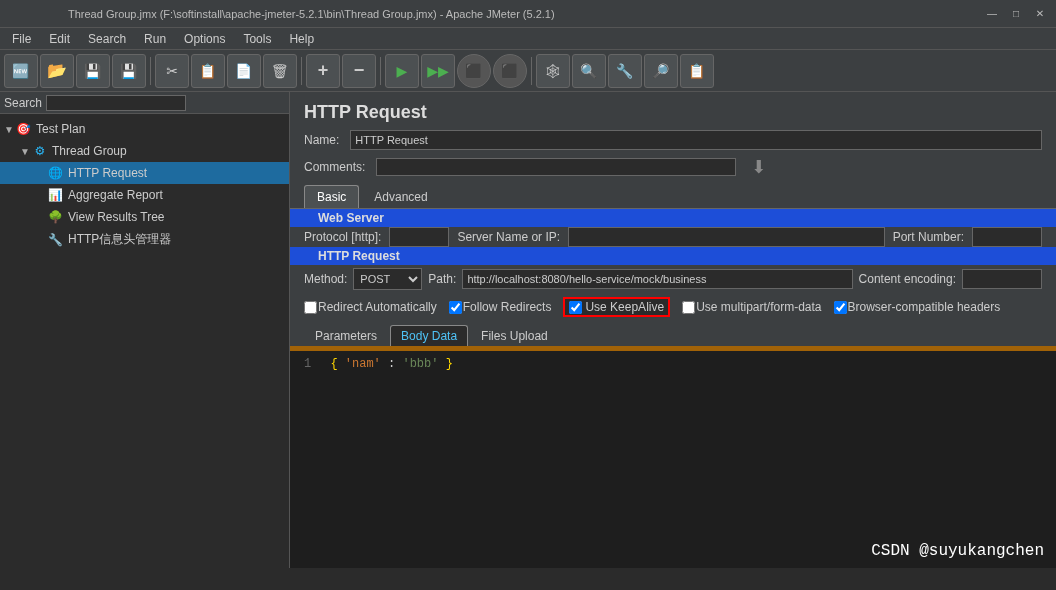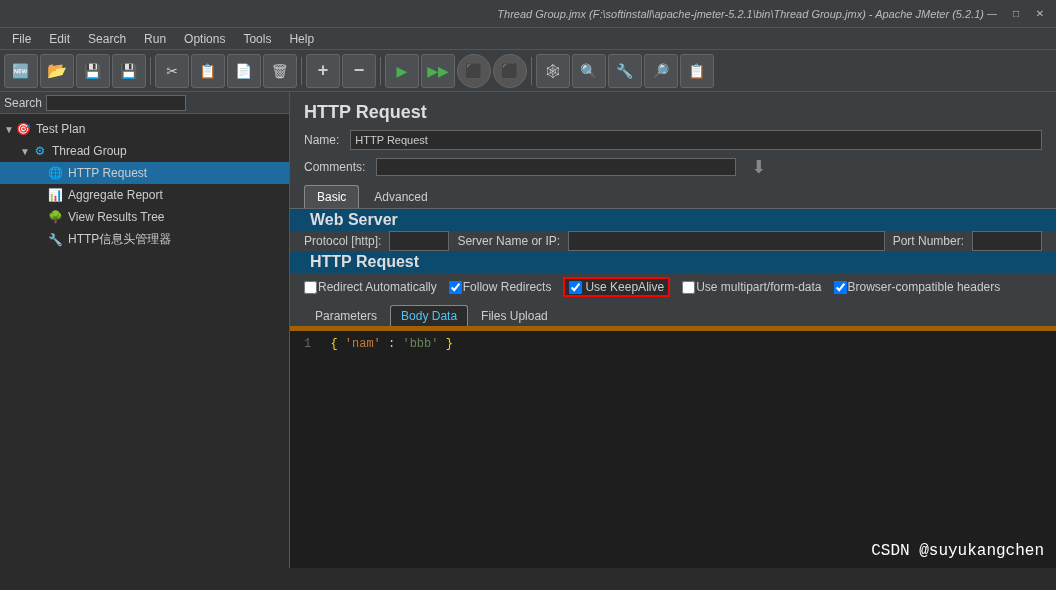--- a/index.html
+++ b/index.html
@@ -18,21 +18,21 @@
       background: #3c3f41;
       height: 28px;
       display: flex;
       align-items: center;
       padding: 0 8px;
       font-size: 11px;
       color: #bbb;
       border-bottom: 1px solid #555;
       justify-content: space-between;
     }
-    #title-bar .title-text { flex: 1; text-align: right; font-style: italic; }
+    #title-bar .title-text { flex: 1; text-align: left; }
     #title-bar .win-controls { display: flex; gap: 8px; }
     #title-bar .win-btn {
       width: 16px; height: 16px; cursor: pointer;
       display: flex; align-items: center; justify-content: center;
       font-size: 10px; color: #bbb;
     }
 
     
     #menu-bar {
       background: #3c3f41;
@@ -196,23 +196,23 @@
     }
     .tab.active {
       background: #4c5052;
       border-color: #888;
       border-bottom-color: #4c5052;
       color: #fff;
     }
 
     
     .section-header {
-      background: #0c4a6e;
-      padding: 2px 20px;
-      font-size: 16px;
+      background: #1d4ed8;
+      padding: 2px 28px;
+      font-size: 12px;
       color: #ddd;
       font-weight: bold;
     }
 
     
     .web-server-row {
       display: flex;
       align-items: center;
       padding: 0 14px;
       gap: 8px;
@@ -437,20 +437,33 @@
     <div class="web-server-row">
       <span class="form-label">Protocol [http]:</span>
       <input type="text" class="form-input" style="width: 60px;">
       <span class="form-label">Server Name or IP:</span>
       <input type="text" class="form-input" style="flex: 1 1 0%; min-width: 200px;">
       <span class="form-label">Port Number:</span>
       <input type="text" class="form-input" style="width: 70px;">
     </div>
 
     <div class="section-header">HTTP Request</div>
+    <div class="http-req-row">
+      <span class="form-label">Method:</span>
+      <select class="method-select">
+        <option>POST</option>
+        <option>GET</option>
+        <option>PUT</option>
+        <option>DELETE</option>
+      </select>
+      <span class="form-label">Path:</span>
+      <input type="text" class="form-input" value="http://localhost:8080/hello-service/mock/business" style="flex: 1 1 0%; min-width: 200px;">
+      <span class="form-label">Content encoding:</span>
+      <input type="text" class="form-input encoding-input" style="width: 80px;">
+    </div>
 
     <div class="checkbox-row">
       <div class="checkbox-item">
         <input type="checkbox" style="">
         <span>Redirect Automatically</span>
       </div>
       <div class="checkbox-item">
         <input type="checkbox" checked="" style="">
         <span>Follow Redirects</span>
       </div>

